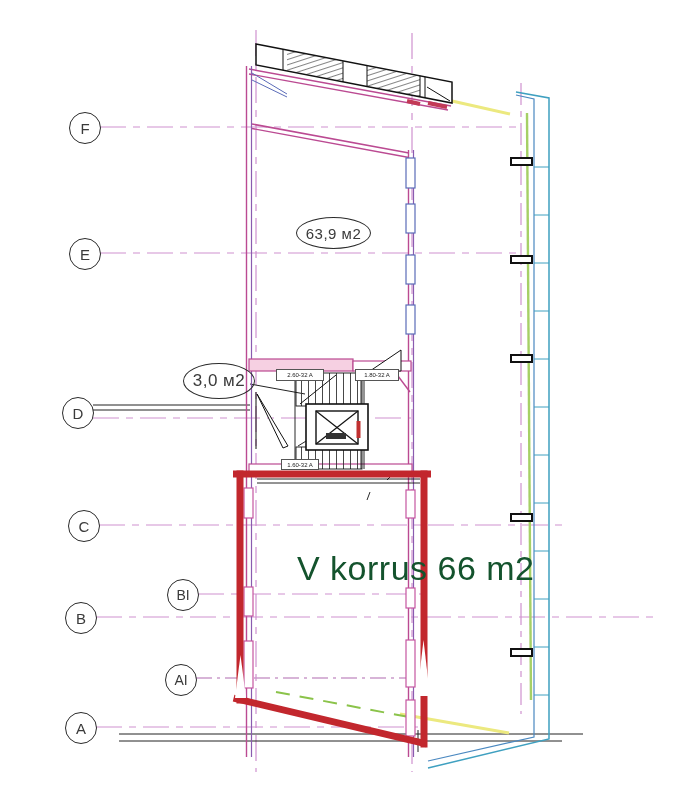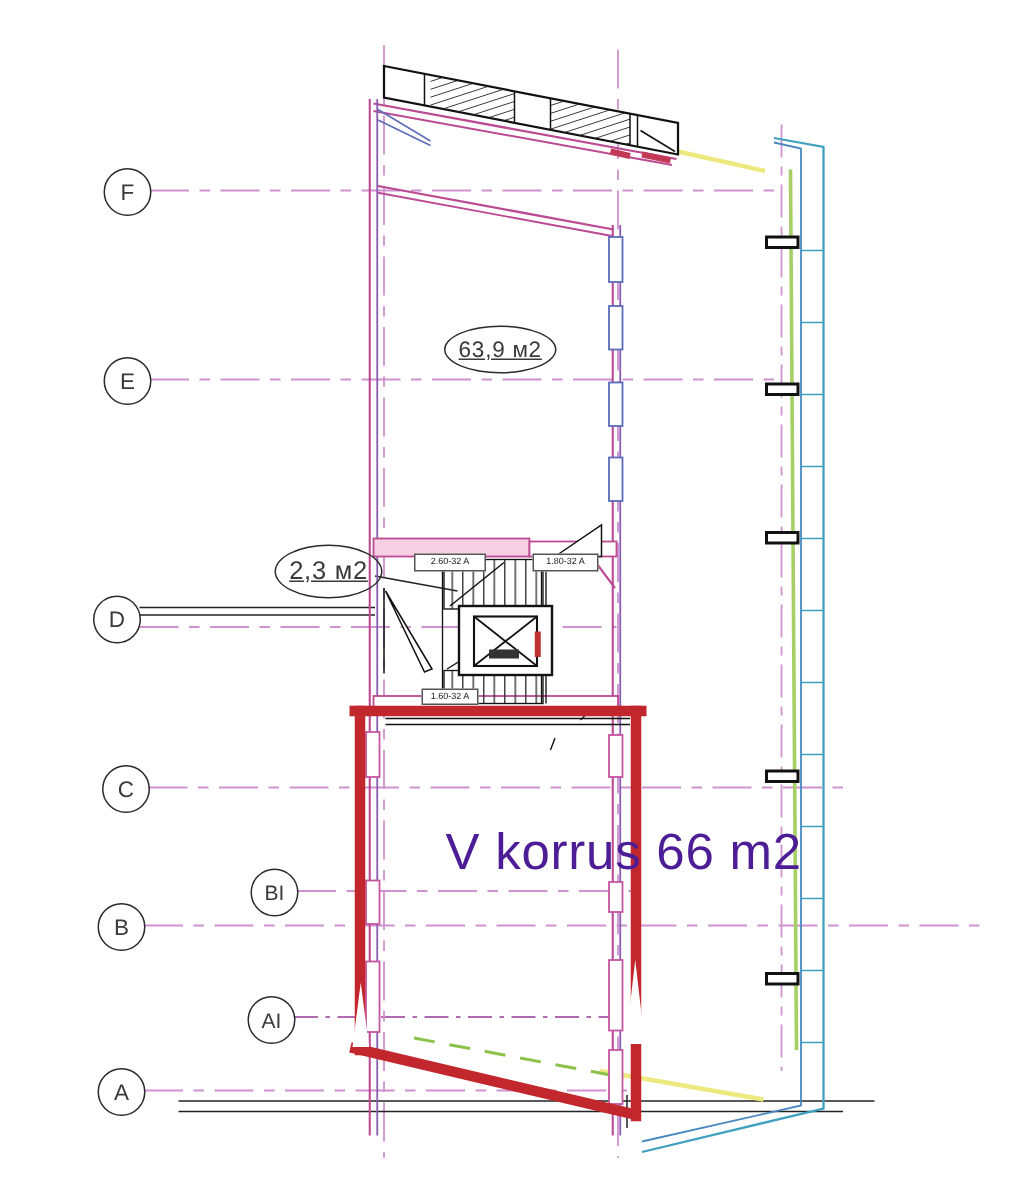--- a/index.html
+++ b/index.html
@@ -3,22 +3,22 @@
 <meta charset="utf-8">
 <style>
   html,body{margin:0;padding:0;background:#fff;}
   .canvas{position:relative;width:679px;height:786px;background:#ffffff;overflow:hidden;
           font-family:"Liberation Sans",sans-serif;}
   svg.plan{position:absolute;left:0;top:0;}
   .lbl{position:absolute;display:flex;align-items:center;justify-content:center;
        color:#3a3a3a;background:transparent;}
   .circle{border:1.4px solid #2b2b2b;border-radius:50%;width:30px;height:30px;font-size:15px;}
   .circle.small-text{font-size:14px;}
-  .ellipse{border:1.4px solid #2b2b2b;border-radius:50%;letter-spacing:.5px;text-decoration:underline;}
-  .title{position:absolute;font-size:34px;color:#4c1d95;white-space:nowrap;letter-spacing:.5px;}
+  .ellipse{border:1.4px solid #2b2b2b;border-radius:50%;letter-spacing:.5px;}
+  .title{position:absolute;font-size:34px;color:#14532d;white-space:nowrap;letter-spacing:.5px;}
   .tag{position:absolute;border:1px solid #555;background:#fff;font-size:6px;line-height:8px;
        color:#222;white-space:nowrap;display:flex;align-items:center;justify-content:center;
        overflow:hidden;}
 </style>
 </head>
 <body>
 
 <div class="canvas">
 
   <svg class="plan" width="679" height="786" viewBox="0 0 679 786">
@@ -182,21 +182,21 @@
   <div class="lbl circle" style="left:69px;top:112px">F</div>
   <div class="lbl circle" style="left:69px;top:238px">E</div>
   <div class="lbl circle" style="left:62px;top:397px">D</div>
   <div class="lbl circle" style="left:68px;top:510px">C</div>
   <div class="lbl circle small-text" style="left:167px;top:579px">BI</div>
   <div class="lbl circle" style="left:65px;top:602px">B</div>
   <div class="lbl circle small-text" style="left:165px;top:664px">AI</div>
   <div class="lbl circle" style="left:65px;top:712px">A</div>
 
   <div class="lbl ellipse" style="left:296px;top:217px;width:73px;height:30px;font-size:15px">63,9 м2</div>
-  <div class="lbl ellipse" style="left:183px;top:363px;width:70px;height:34px;font-size:17px">2,3 м2</div>
+  <div class="lbl ellipse" style="left:183px;top:363px;width:70px;height:34px;font-size:17px">3,0 м2</div>
 
   <div class="tag" style="left:276px;top:369px;width:46px;height:10px">2.60-32 A</div>
   <div class="tag" style="left:355px;top:369px;width:42px;height:10px">1.80-32 A</div>
   <div class="tag" style="left:281px;top:459px;width:36px;height:9px">1.60-32 A</div>
 
   <div class="title" style="left:297px;top:549px">V korrus 66 m2</div>
 
 </div>
 
 </body></html>

